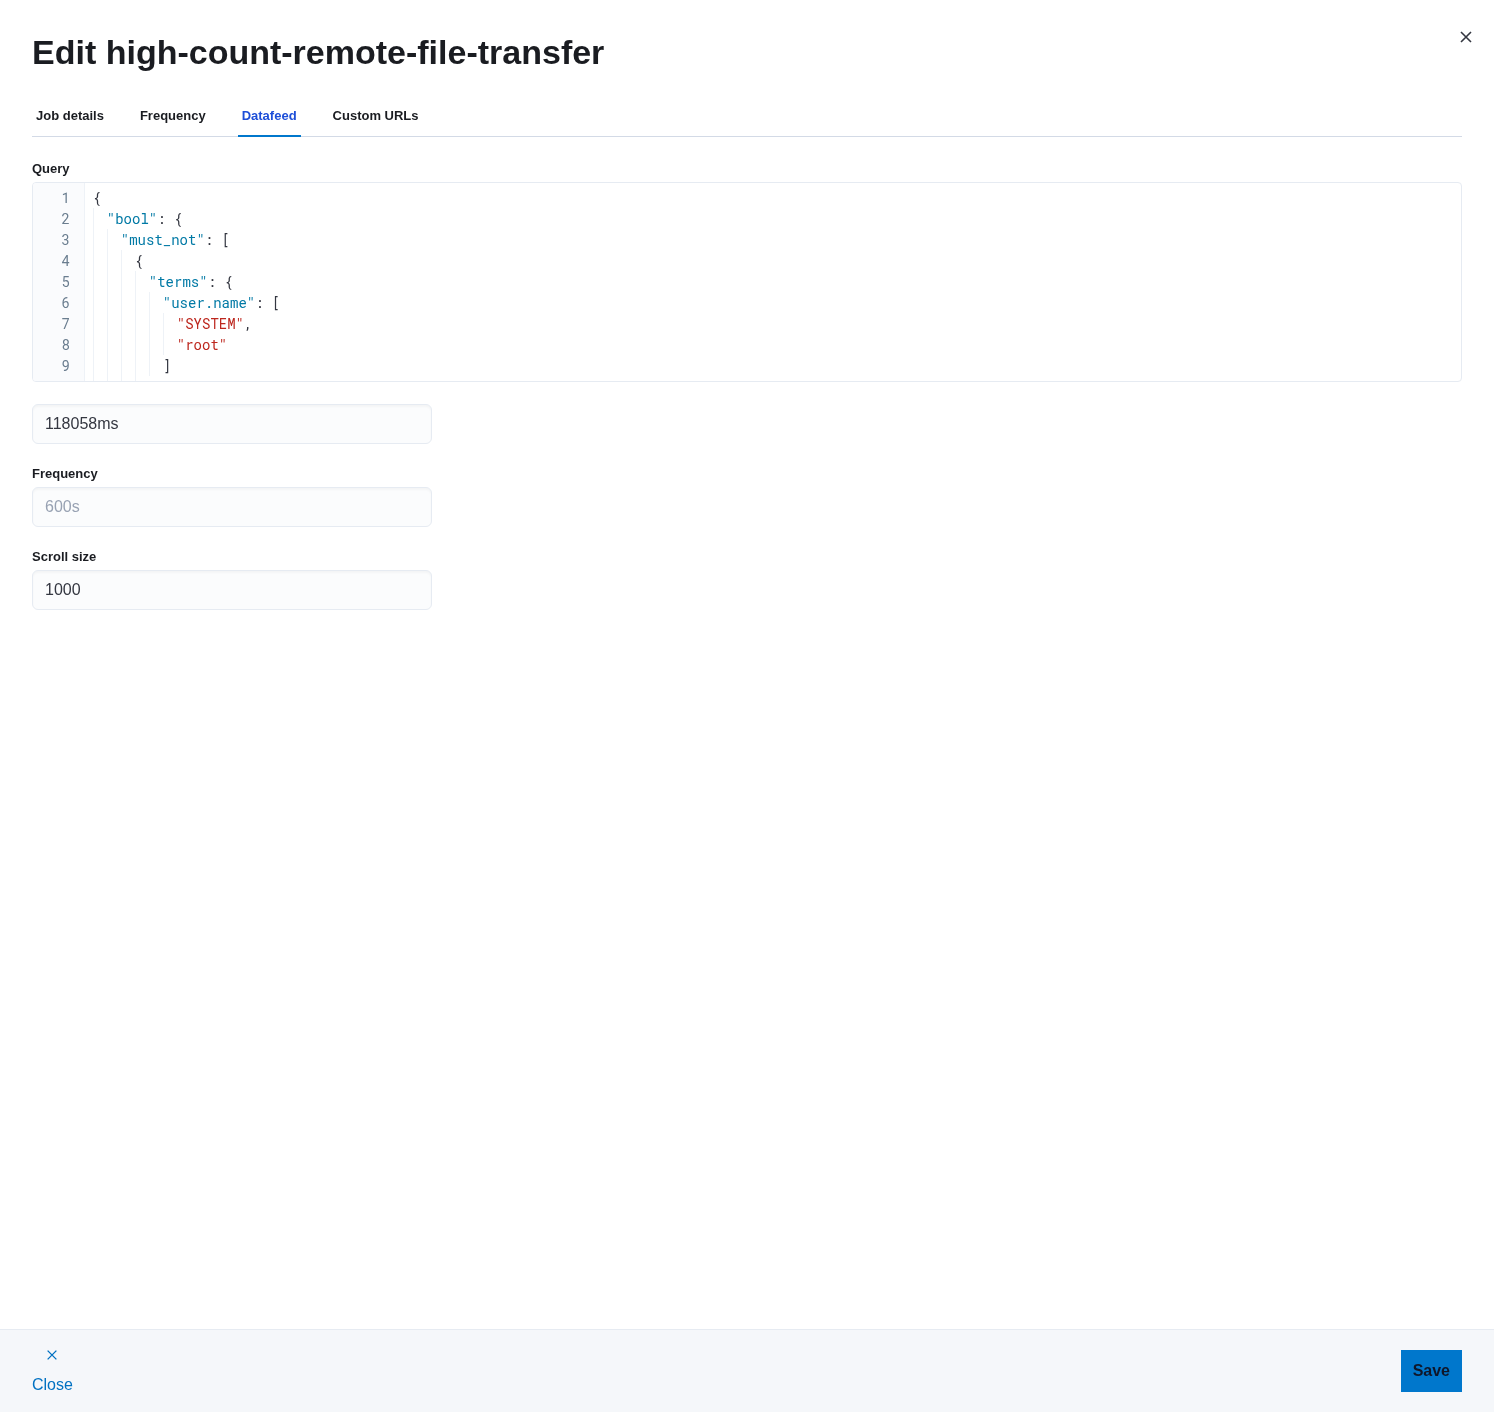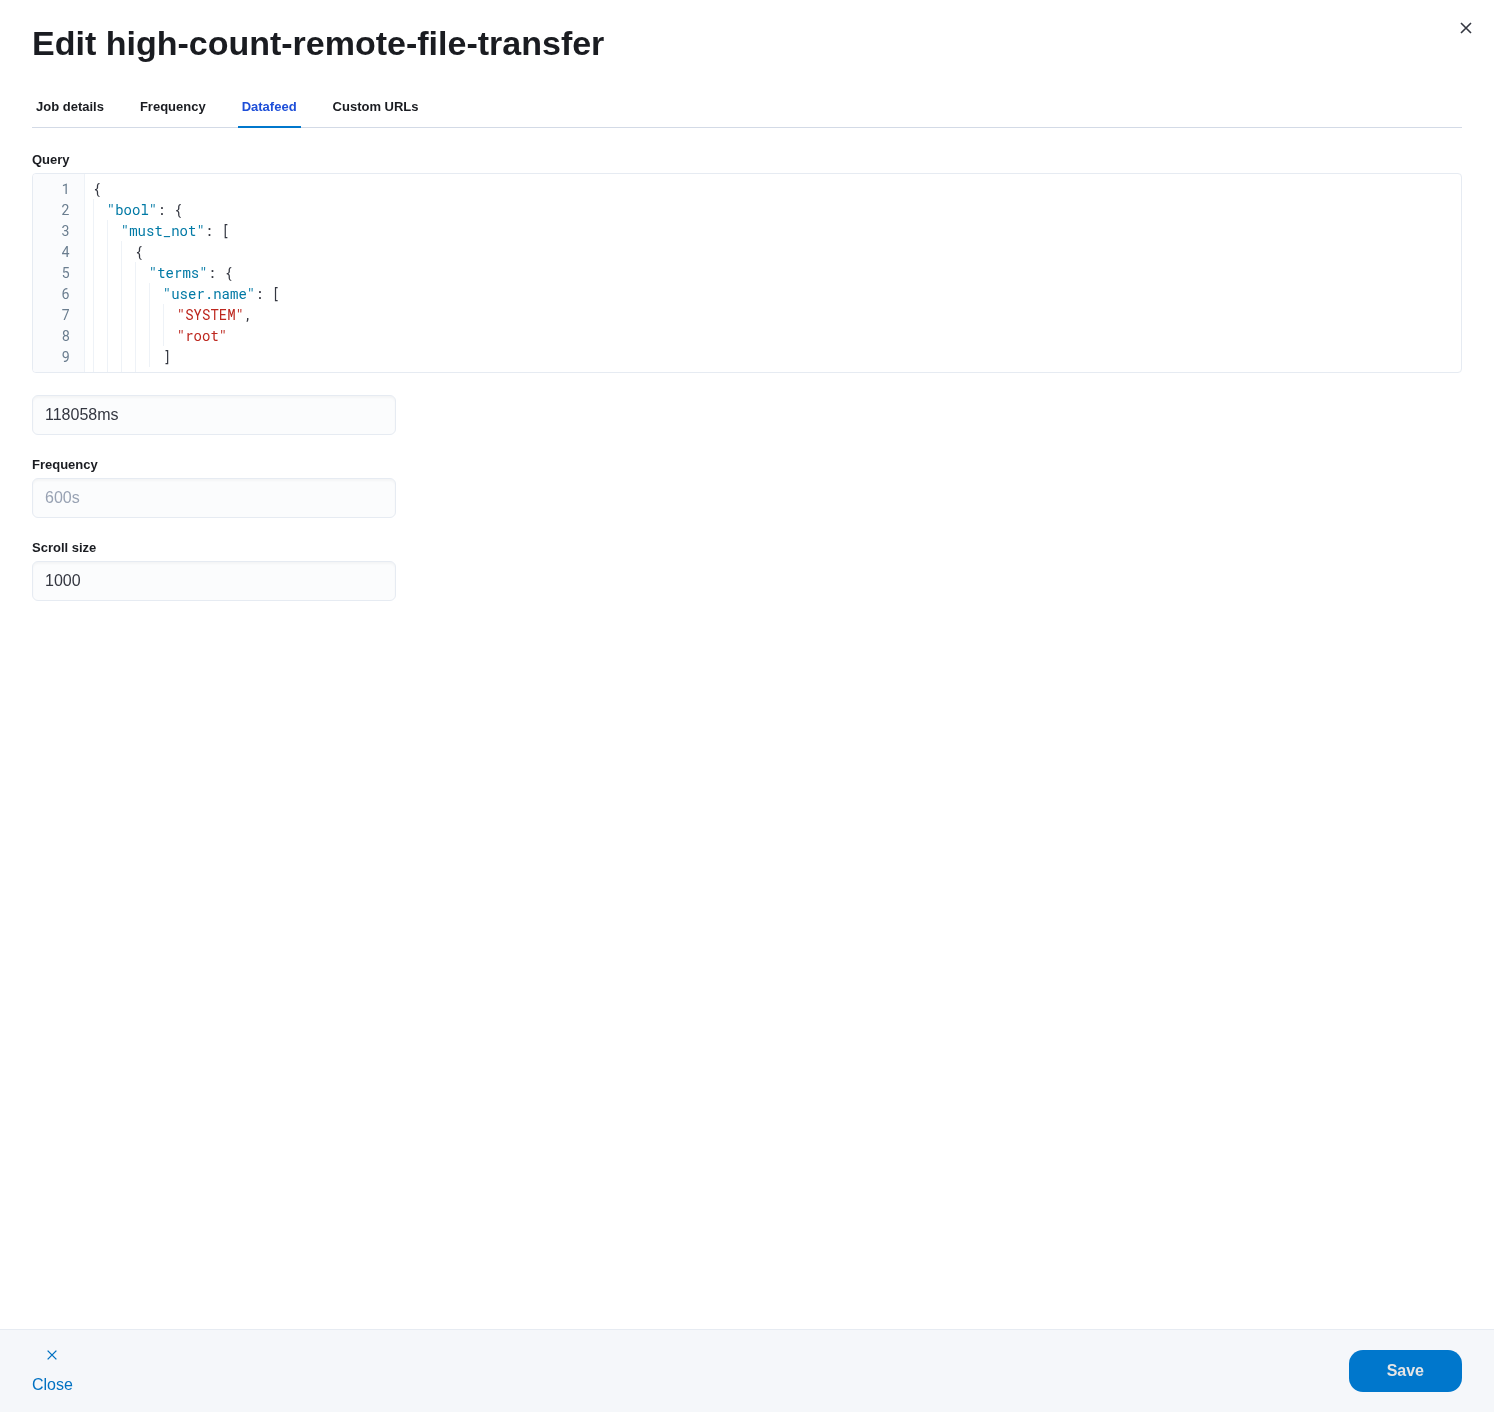--- a/index.html
+++ b/index.html
@@ -10,20 +10,21 @@
       background: #fff;
       display: flex;
       flex-direction: column;
       height: 100vh;
       min-height: 1412px;
     }
     .main-content {
       flex: 1;
       padding: 24px 32px;
       position: relative;
+      margin-top: 9px;
     }
     .close-x {
       position: absolute;
       top: 16px;
       right: 16px;
       width: 24px;
       height: 24px;
       cursor: pointer;
       display: flex;
       align-items: center;
@@ -90,21 +91,21 @@
       padding: 4px 8px;
       white-space: pre;
       flex: 1;
       overflow: auto;
     }
     .code-body .guide { display:inline-block; width:14px; border-left:1px solid #eef2f7; height:21px; vertical-align:top; }
     .tok-punc { color: #343741; }
     .tok-key  { color: #0079a5; }
     .tok-str  { color: #bd271e; }
     .text-input {
-      width: 364px;
+      width: 400px;
       padding: 10px 12px;
       font-size: 16px;
       border: 1px solid #e6ebf2;
       border-radius: 6px;
       background: #fbfcfd;
       color: #343741;
       box-shadow: inset 0 2px 2px rgba(0,0,0,0.03);
     }
     .text-input::placeholder { color: #98a2b3; }
     .footer {
@@ -121,24 +122,24 @@
       font-weight: 500;
       display: flex;
       align-items: center;
       gap: 10px;
       cursor: pointer;
       flex-direction: column;
     }
     .close-link svg { width: 14px; height: 14px; }
     .save-btn {
       background: #0077cc;
-      color: #e5e5e5;
+      color: #0f172a;
       border: none;
-      border-radius: 14px;
-      padding: 12px 38px;
+      border-radius: 0;
+      padding: 12px 12px;
       font-size: 16px;
       font-weight: 600;
       cursor: pointer;
     }
   </style>
 </head>
 <body>
 
 <div class="main-content">
   <div class="close-x">

